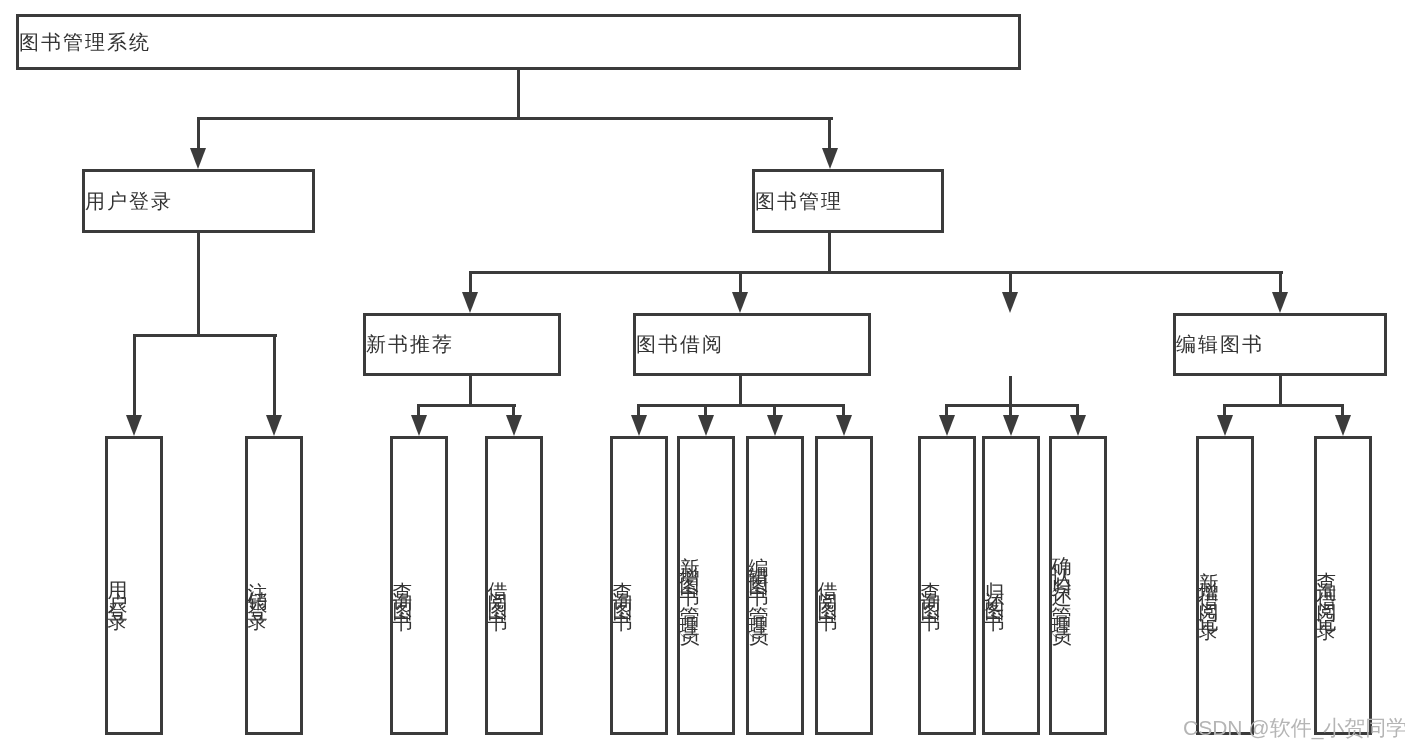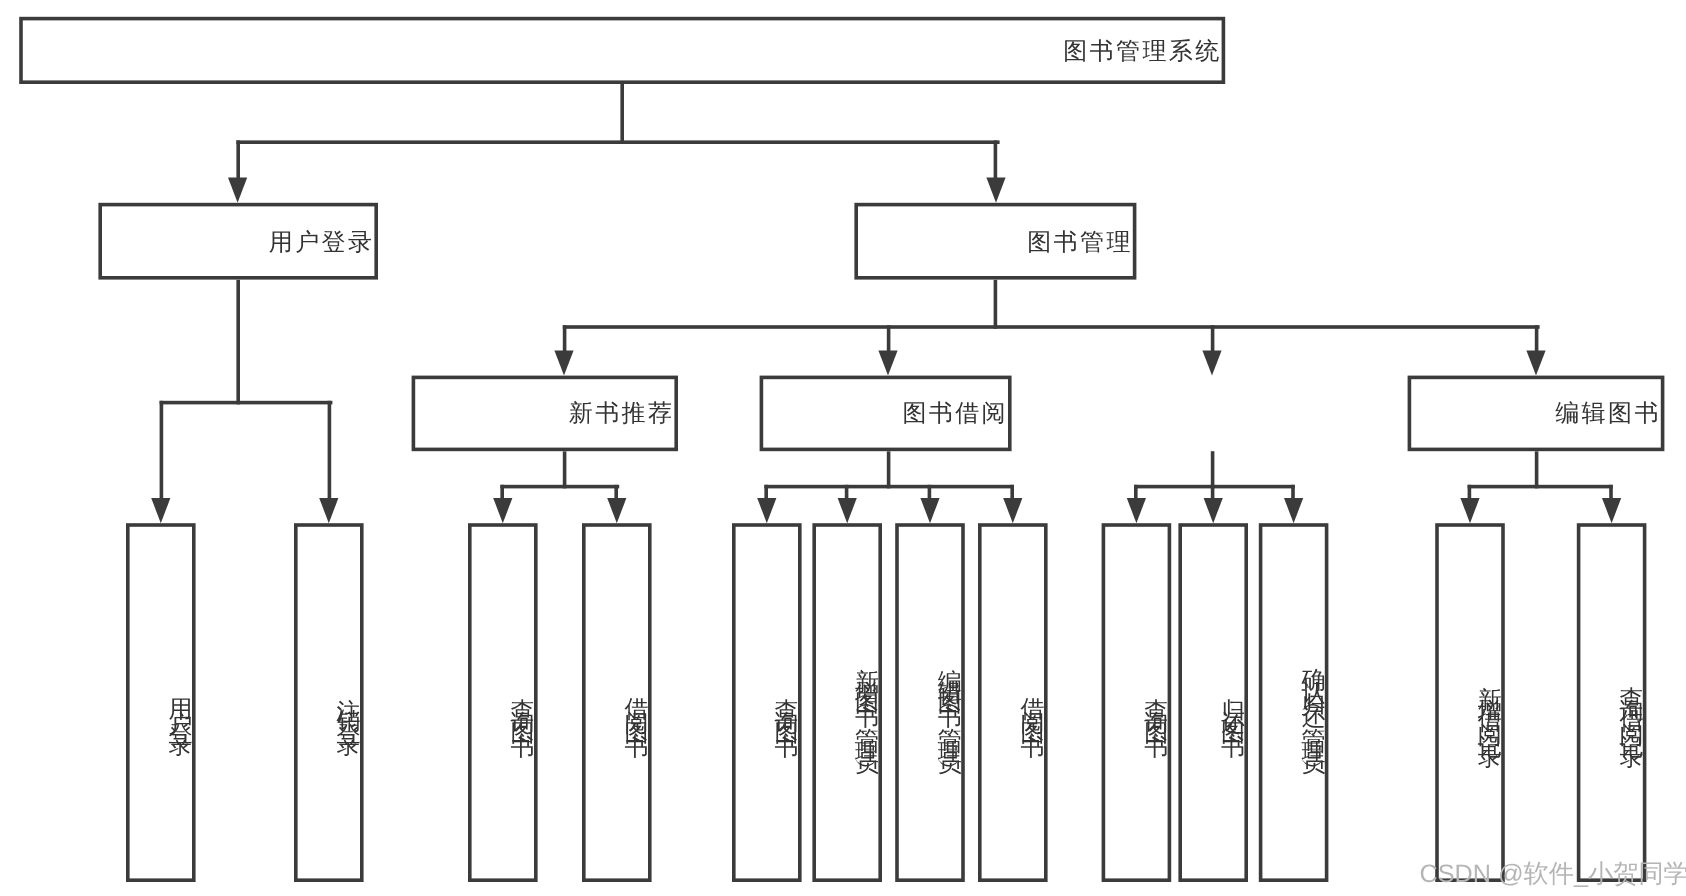--- a/index.html
+++ b/index.html
@@ -8,21 +8,21 @@
     width:1405px;height:747px;
     background:#ffffff;
     overflow:hidden;
     font-family:"Liberation Sans","DejaVu Sans",sans-serif;
   }
   .box{
     position:absolute;
     box-sizing:border-box;
     background:#ffffff;
     border:3px solid #3b3b3b;
-    display:flex;align-items:center;justify-content:flex-end;
+    display:flex;align-items:center;justify-content:flex-start;
     color:#333333;
     font-size:20px;
     letter-spacing:2px;
     z-index:2;
   }
   .box.vert span{
     writing-mode:vertical-rl;
     text-orientation:mixed;
     letter-spacing:10px;
     line-height:1;
@@ -51,28 +51,28 @@
 
 <div class="canvas">
 
   <div class="box" style="left:16px;top:14px;width:1005px;height:56px">
     <span>图书管理系统</span>
   </div>
 
   <div class="box" style="left:82px;top:169px;width:233px;height:64px">
     <span>用户登录</span>
   </div>
-  <div class="box" style="left:712px;top:169px;width:235px;height:64px">
+  <div class="box" style="left:752px;top:169px;width:192px;height:64px">
     <span>图书管理</span>
   </div>
 
-  <div class="box" style="left:343px;top:313px;width:222px;height:63px">
+  <div class="box" style="left:363px;top:313px;width:198px;height:63px">
     <span>新书推荐</span>
   </div>
-  <div class="box" style="left:633px;top:313px;width:210px;height:63px">
+  <div class="box" style="left:633px;top:313px;width:238px;height:63px">
     <span>图书借阅</span>
   </div>
   <div class="box" style="left:1173px;top:313px;width:214px;height:63px">
     <span>编辑图书</span>
   </div>
 
   <div class="box vert" style="left:105px;top:436px;width:58px;height:299px">
     <span>用户登录</span>
   </div>
   <div class="box vert" style="left:245px;top:436px;width:58px;height:299px">

